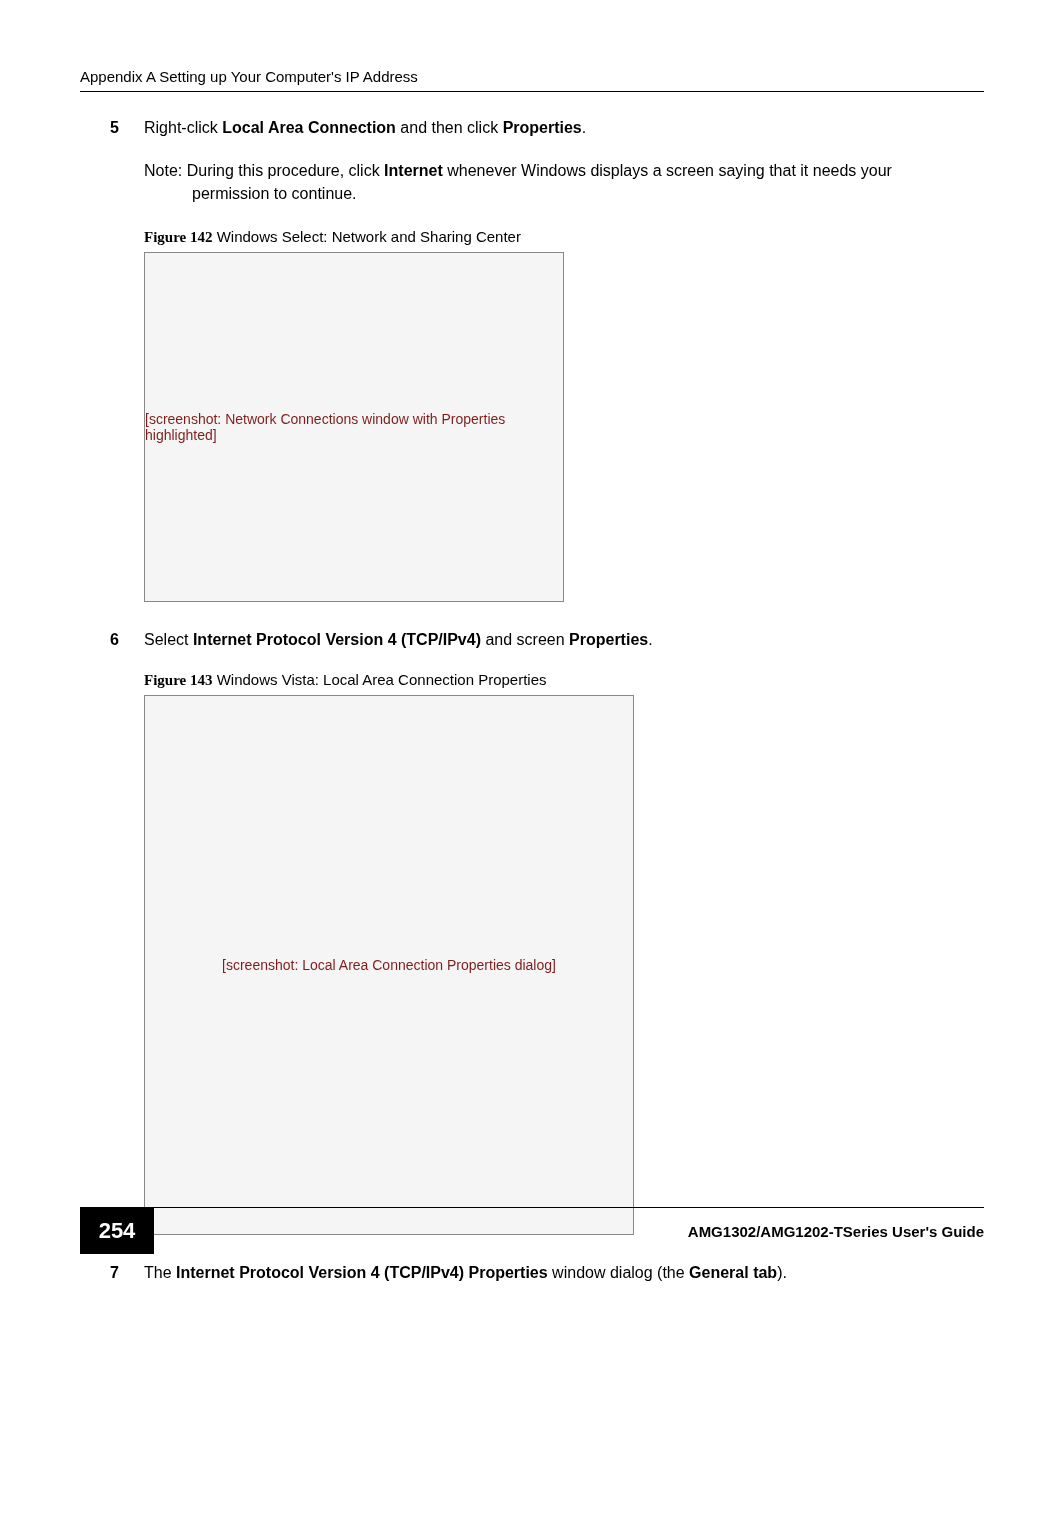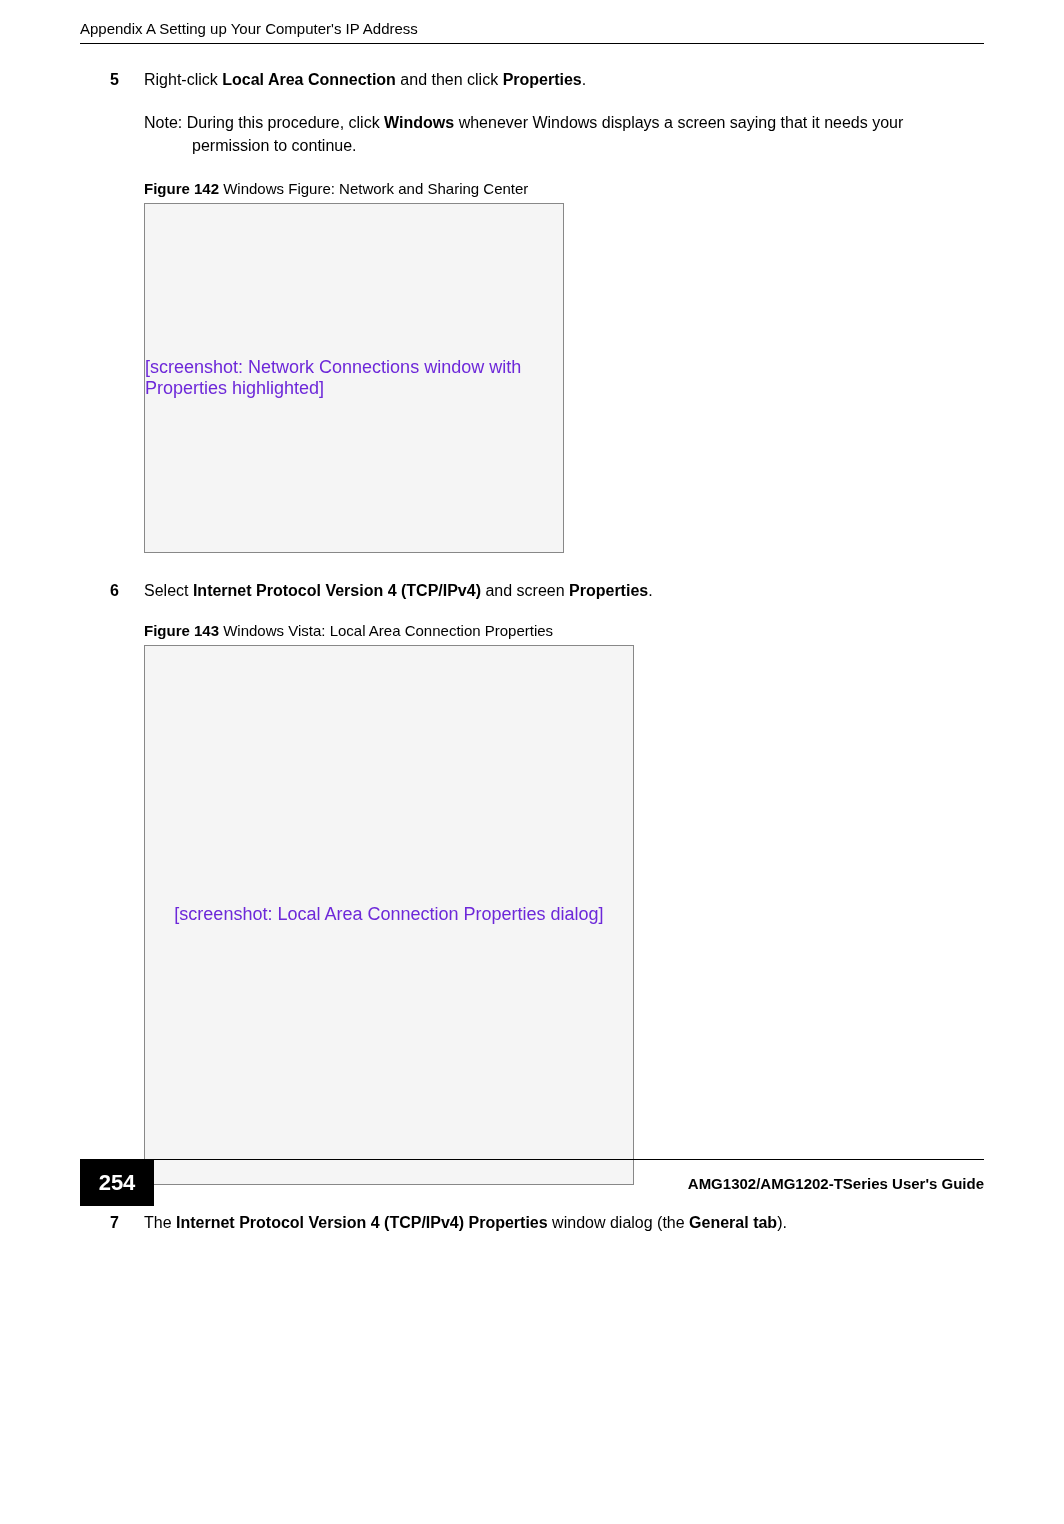--- a/index.html
+++ b/index.html
@@ -9,20 +9,21 @@
     font-family: Verdana, Geneva, sans-serif;
     color: #000;
     width: 1064px;
   }
   .page {
     width: 1064px;
     height: 1244px;
     position: relative;
     box-sizing: border-box;
     padding: 20px 80px 20px 80px;
+    margin-top: 48px;
   }
   .running-head {
     font-size: 15px;
     margin-bottom: 6px;
   }
   .head-rule {
     border: none;
     border-top: 1.5px solid #000;
     margin: 0 0 24px 0;
   }
@@ -48,30 +49,30 @@
     font-size: 16px;
     line-height: 1.45;
     text-indent: -48px;
     padding-left: 48px;
   }
   .fig-caption {
     margin-left: 64px;
     font-size: 15px;
     margin-bottom: 6px;
   }
-  .fig-label { font-weight: bold; }
+  .fig-label { font-weight: bold; font-family: Liberation Serif, serif; }
   .fig-placeholder {
     margin-left: 64px;
     border: 1px solid #888;
     background: #f5f5f5;
     display: flex;
     align-items: center;
     justify-content: center;
-    color: #6d28d9;
-    font-size: 18px;
+    color: #7f1d1d;
+    font-size: 14px;
     box-sizing: border-box;
     margin-bottom: 26px;
   }
   .fig142 { width: 420px; height: 350px; }
   .fig143 { width: 490px; height: 540px; }
   .bullet {
     margin-left: 98px;
     font-size: 16px;
     line-height: 1.45;
     text-indent: -18px;
@@ -119,25 +120,25 @@
   <hr class="head-rule">
 
   <div class="step">
     <div class="step-num">5</div>
     <div class="step-body">
       <span>Right-click </span><b>Local Area Connection</b><span> and then click </span><b>Properties</b><span>.</span>
     </div>
   </div>
 
   <div class="note">
-    <span>Note: During this procedure, click </span><b>Windows</b><span> whenever Windows displays a screen saying that it needs your permission to continue.</span>
+    <span>Note: During this procedure, click </span><b>Internet</b><span> whenever Windows displays a screen saying that it needs your permission to continue.</span>
   </div>
 
   <div class="fig-caption">
-    <span class="fig-label">Figure 142</span><span>   Windows Figure: Network and Sharing Center</span>
+    <span class="fig-label">Figure 142</span><span>   Windows Select: Network and Sharing Center</span>
   </div>
   <div class="fig-placeholder fig142">
     <span>[screenshot: Network Connections window with Properties highlighted]</span>
   </div>
 
   <div class="step">
     <div class="step-num">6</div>
     <div class="step-body">
       <span>Select </span><b>Internet Protocol Version 4 (TCP/IPv4)</b><span> and screen </span><b>Properties</b><span>.</span>
     </div>

